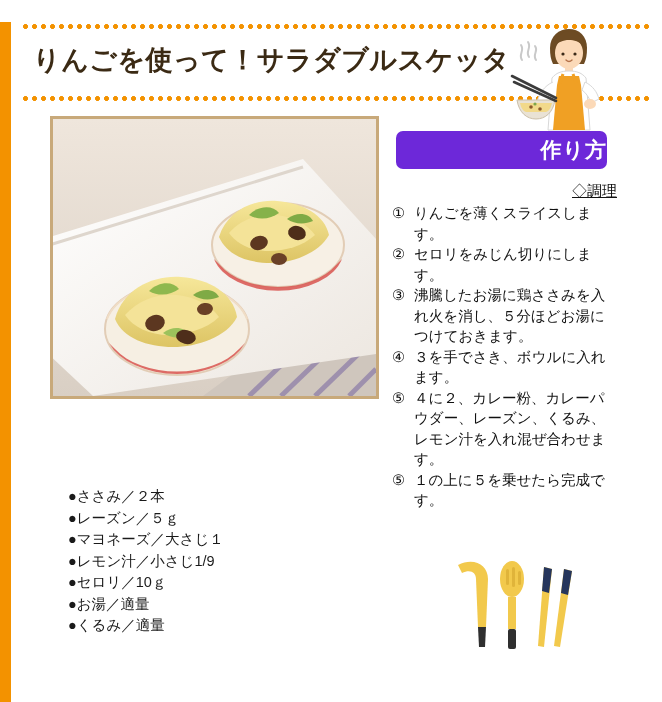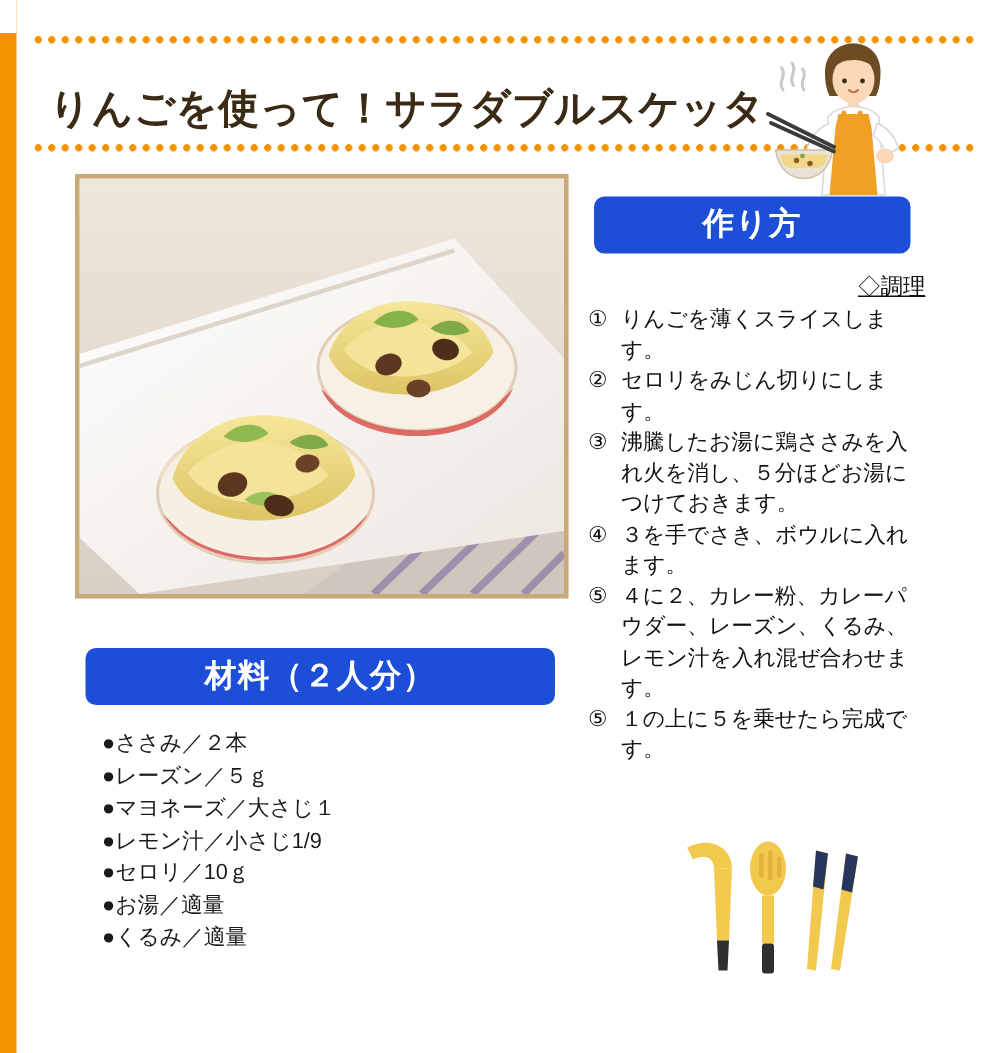--- a/index.html
+++ b/index.html
@@ -59,21 +59,20 @@
   .dotted.bottom { top: 74px; }
   .title {
     position: absolute;
     left: 22px;
     top: 20px;
     font-size: 27px;
     font-weight: bold;
     color: #3b2a14;
     letter-spacing: 0.5px;
     white-space: nowrap;
-    margin-top: 12px;
   }
   
   .cook {
     position: absolute;
     right: 58px;
     top: 4px;
     width: 120px;
     height: 108px;
   }
   
@@ -85,26 +84,26 @@
     height: 283px;
     border: 3px solid #c8a97a;
     box-sizing: border-box;
     background: #efe7db;
     overflow: hidden;
   }
   .photo-svg { display: block; }
   
   .ribbon {
     position: absolute;
-    background: #1d4ed8;
+    background: #6d28d9;
     border-radius: 7px;
     color: #ffffff;
     font-size: 21px;
     font-weight: bold;
-    text-align: center;
+    text-align: right;
     line-height: 38px;
     letter-spacing: 1px;
   }
   .ribbon.ingredients {
     left: 57px;
     top: 432px;
     width: 313px;
     height: 38px;
   }
   .ribbon.method {
@@ -282,21 +281,20 @@
         <path d="M176 114 c12 -14 30 -20 48 -18 c16 2 30 9 38 20 c-12 11 -30 16 -46 16 c-18 0 -32 -7 -40 -18 z" fill="#f4e398"></path>
         <path d="M196 96 c10 -10 24 -10 30 -2 c-8 6 -20 8 -30 2 z" fill="#86b24a"></path>
         <path d="M234 100 c10 -8 22 -6 26 2 c-9 4 -19 3 -26 -2 z" fill="#7faa45"></path>
         <ellipse cx="206" cy="124" rx="9" ry="7" fill="#5c3720" transform="rotate(-20 206 124)"></ellipse>
         <ellipse cx="244" cy="114" rx="9" ry="7" fill="#4e2e1a" transform="rotate(14 244 114)"></ellipse>
         <ellipse cx="226" cy="140" rx="8" ry="6" fill="#6a4026"></ellipse>
       </g>
     </svg>
   </div>
 
-  <div class="ribbon ingredients">材料（２人分）</div>
   <div class="ribbon method">作り方</div>
 
   <div class="ing-list">
     <div class="ing-item">●ささみ／２本</div>
     <div class="ing-item">●レーズン／５ｇ</div>
     <div class="ing-item">●マヨネーズ／大さじ１</div>
     <div class="ing-item">●レモン汁／小さじ1/9</div>
     <div class="ing-item">●セロリ／10ｇ</div>
     <div class="ing-item">●お湯／適量</div>
     <div class="ing-item">●くるみ／適量</div>

